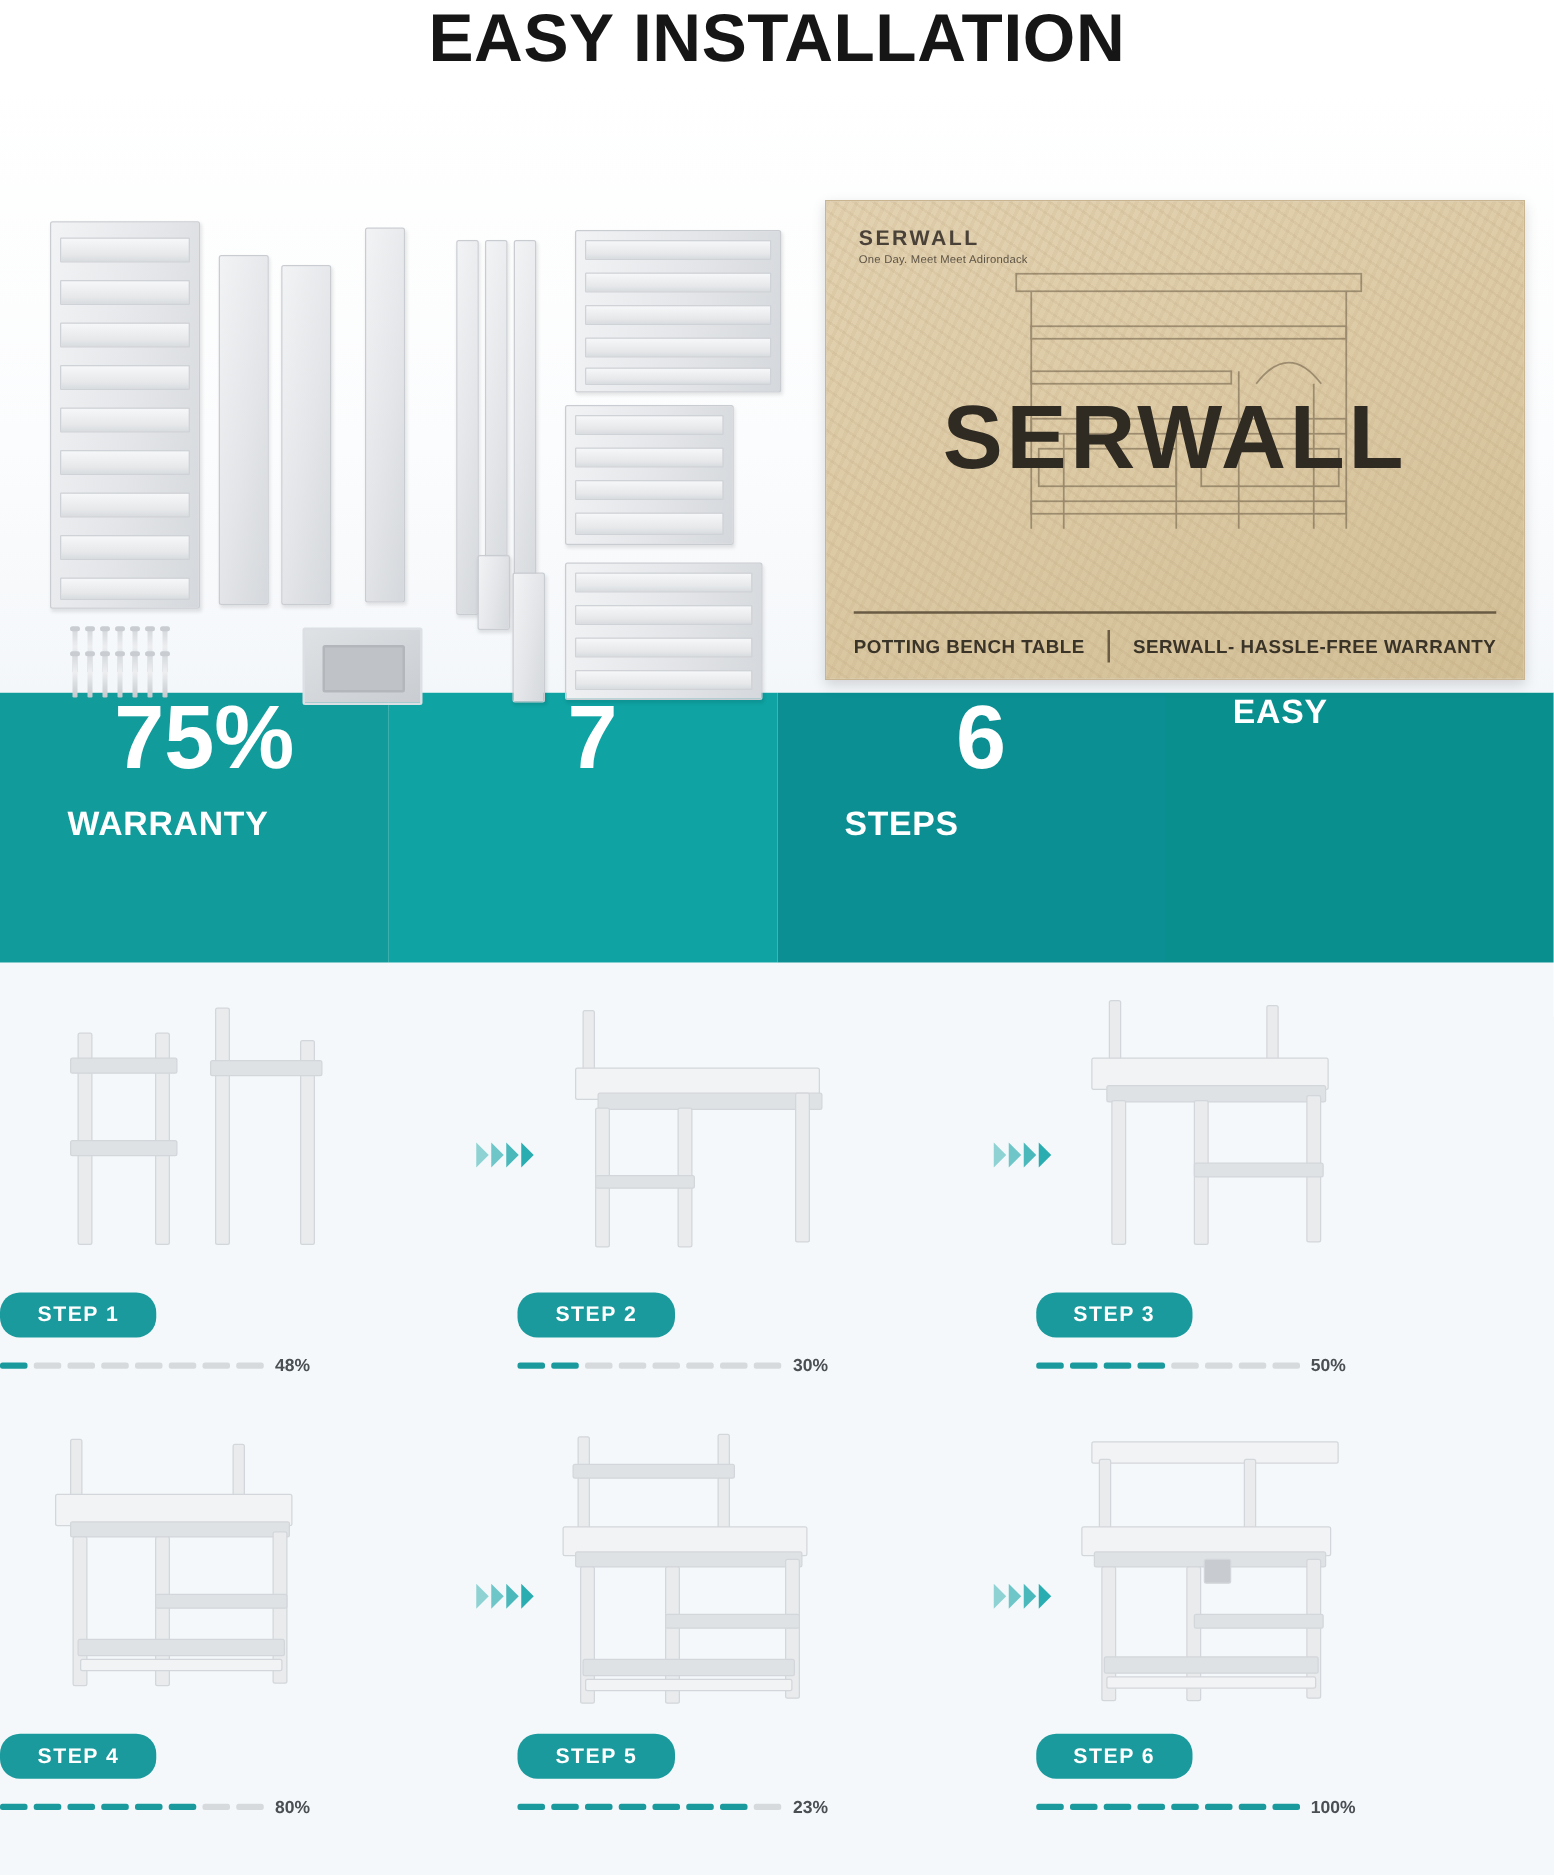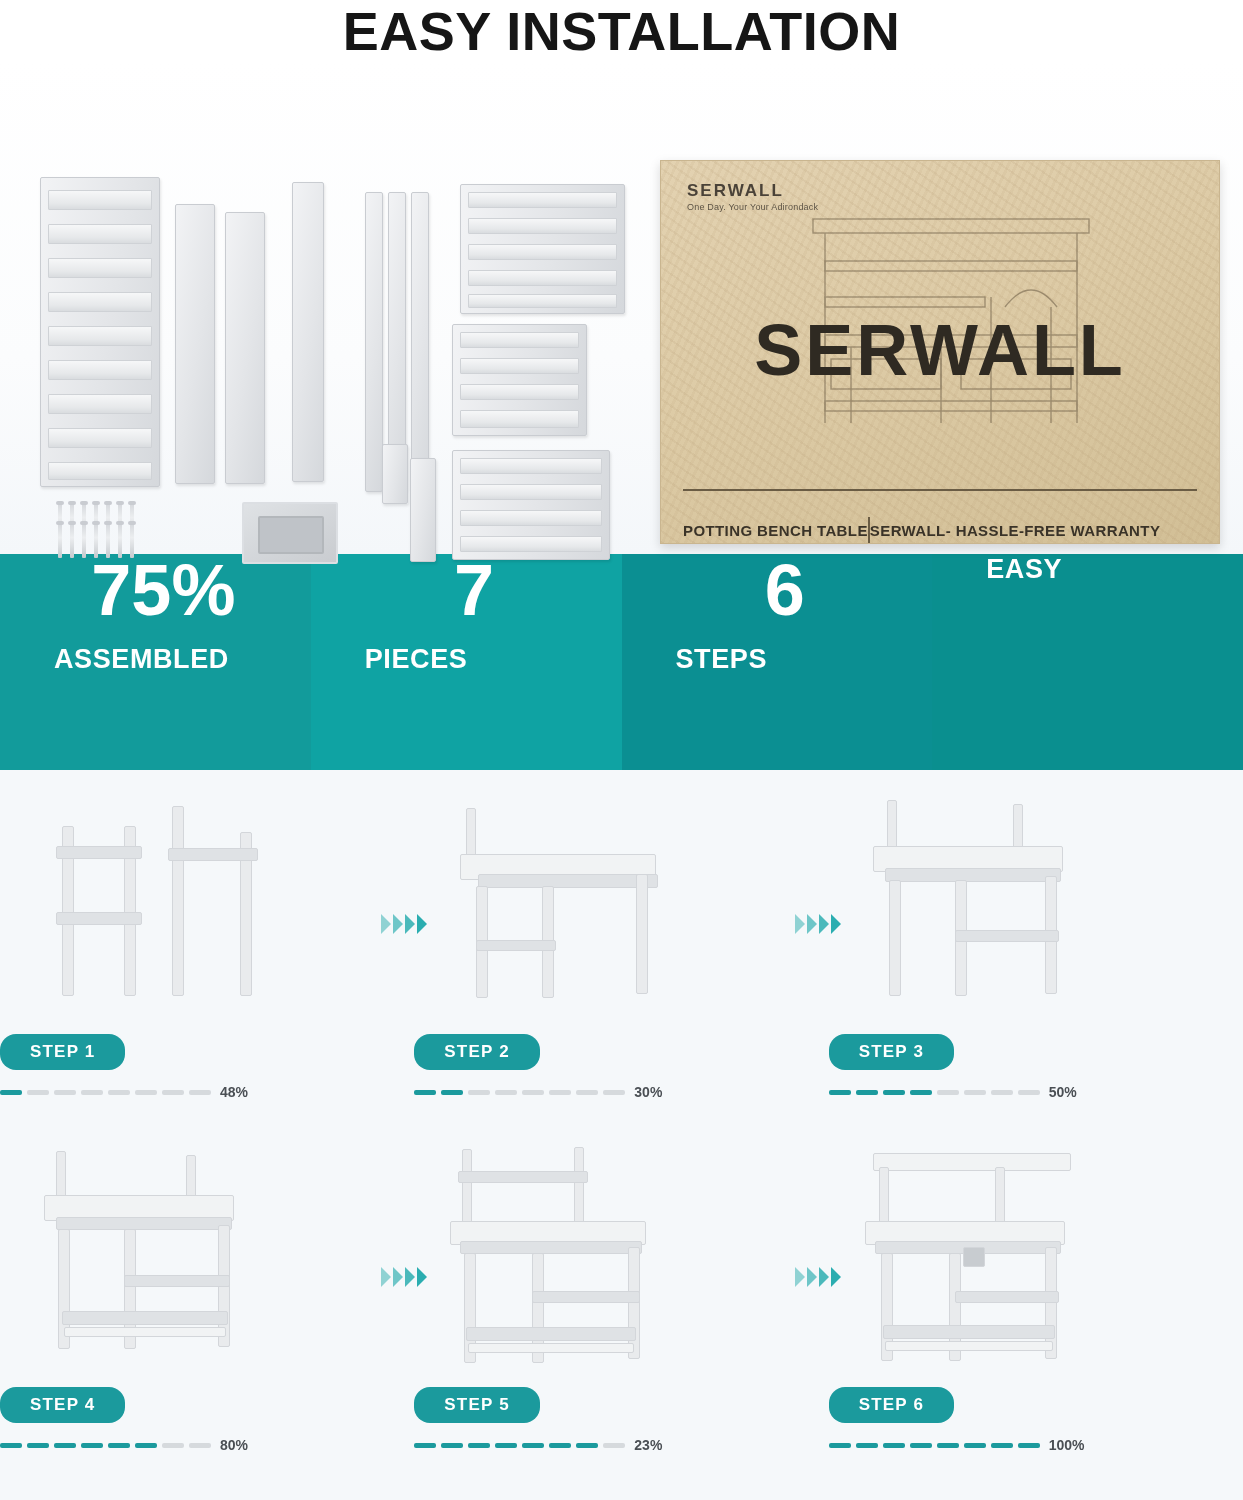--- a/index.html
+++ b/index.html
@@ -109,22 +109,22 @@
     text-align: center;
     font-size: 72px; font-weight: 700; letter-spacing: 3px;
     color: #2f2a22;
     font-family: "Liberation Sans", sans-serif;
   }
   .carton-rule {
     position: absolute; left: 22px; right: 22px; bottom: 52px;
     border-top: 2px solid #6a5c44;
   }
   .carton-foot {
-    position: absolute; left: 22px; right: 22px; bottom: 0;
-    display: flex; align-items: center; margin-top: 28px;
+    position: absolute; left: 22px; right: 22px; bottom: 13px;
+    display: flex; justify-content: space-between; align-items: center; margin-top: 28px;
   }
   .carton-foot span {
     font-size: 15px; font-weight: 700; color: #3a3328; letter-spacing: .4px;
   }
   .carton-foot .divider {
     width: 2px; height: 26px; background: #6a5c44;
   }
 
   
   .stats {
@@ -287,21 +287,21 @@
     <div class="screw" style="left:62px;top:452px;"></div>
     <div class="screw" style="left:74px;top:452px;"></div>
     <div class="screw" style="left:86px;top:452px;"></div>
     <div class="screw" style="left:98px;top:452px;"></div>
     <div class="screw" style="left:110px;top:452px;"></div>
   </div>
 
   <div class="carton">
     <div class="carton-logo">
       <div class="brand">SERWALL</div>
-      <div class="tag">One Day. Your Your Adirondack</div>
+      <div class="tag">One Day. Meet Meet Adirondack</div>
     </div>
 
     <svg class="carton-art" viewBox="0 0 320 250">
       <g fill="none" stroke="#6b5c45" stroke-width="1.4">
         <rect x="22" y="18" width="276" height="14"></rect>
         <line x1="34" y1="32" x2="34" y2="222"></line>
         <line x1="286" y1="32" x2="286" y2="222"></line>
         <rect x="34" y="60" width="252" height="10"></rect>
         <rect x="34" y="96" width="160" height="10"></rect>
         <rect x="34" y="134" width="252" height="12"></rect>
@@ -322,25 +322,24 @@
       <span>POTTING BENCH TABLE</span>
       <div class="divider"></div>
       <span>SERWALL- HASSLE-FREE WARRANTY</span>
     </div>
   </div>
 </div>
 
 <div class="stats">
   <div class="stat s1">
     <div class="num">75%</div>
-    <div class="lbl">ASSEMBLED</div>
+    <div class="lbl">WARRANTY</div>
   </div>
   <div class="stat s2">
     <div class="num">7</div>
-    <div class="lbl">PIECES</div>
   </div>
   <div class="stat s3">
     <div class="num">6</div>
     <div class="lbl">STEPS</div>
   </div>
   <div class="stat s4">
     <div class="lbl">EASY</div>
   </div>
 </div>
 

